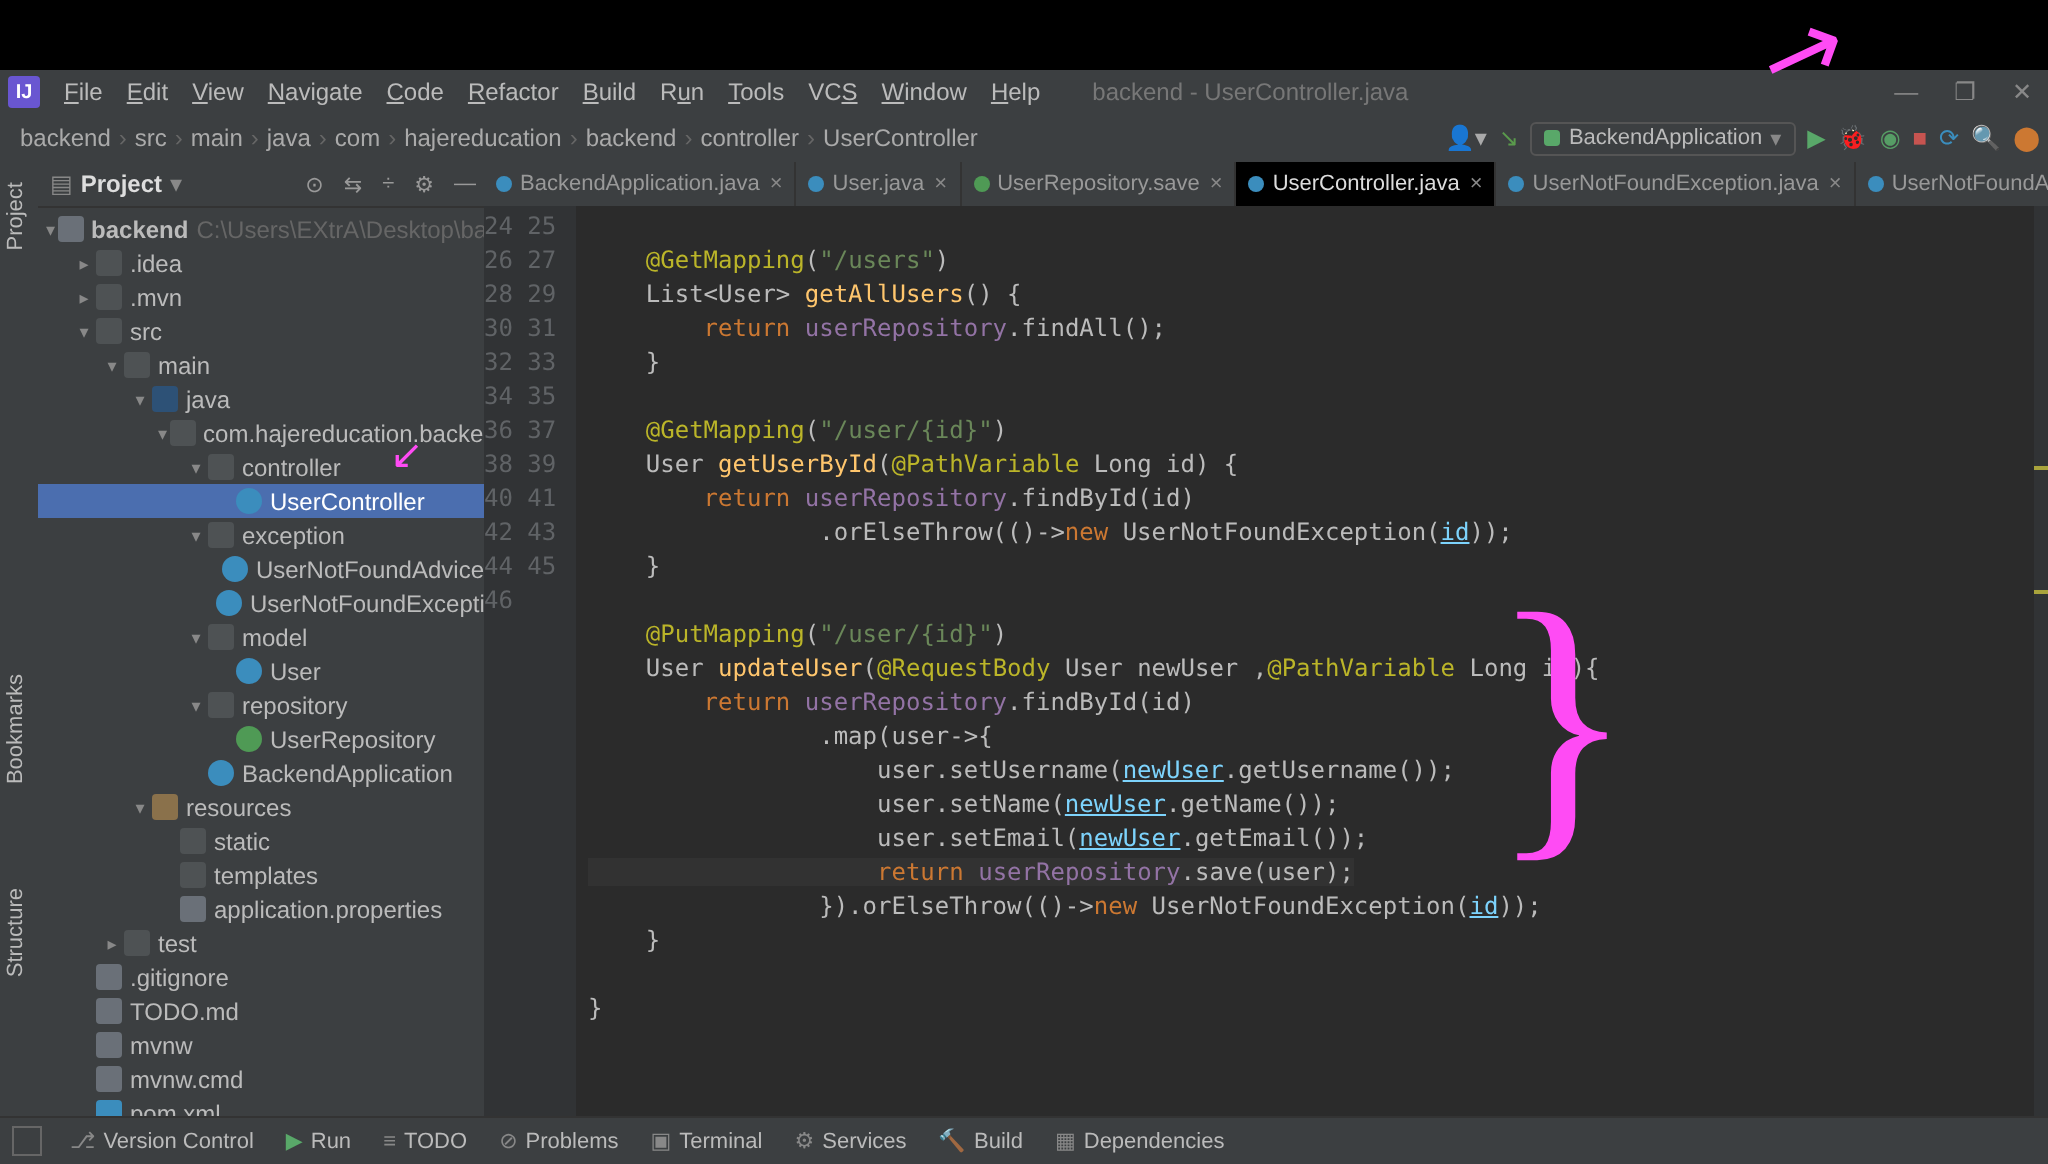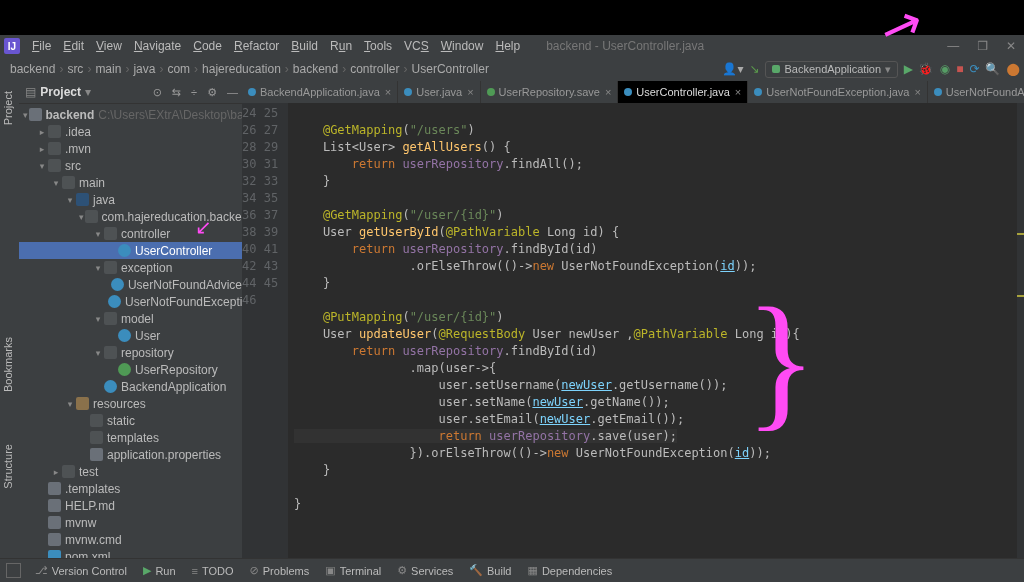--- a/index.html
+++ b/index.html
@@ -288,26 +288,26 @@
       <span class="node-label">application.properties</span>
       </div>
     <div class="row" style="padding-left:32px">
       <span class="arrow closed"></span>
         <span class="ico ico-dir"></span>
       <span class="node-label">test</span>
       </div>
     <div class="row" style="padding-left:18px">
       <span class="arrow none"></span>
         <span class="ico ico-file"></span>
-      <span class="node-label">.templates</span>
+      <span class="node-label">.gitignore</span>
       </div>
     <div class="row" style="padding-left:18px">
       <span class="arrow none"></span>
         <span class="ico ico-file"></span>
-      <span class="node-label">HELP.md</span>
+      <span class="node-label">TODO.md</span>
       </div>
     <div class="row" style="padding-left:18px">
       <span class="arrow none"></span>
         <span class="ico ico-file"></span>
       <span class="node-label">mvnw</span>
       </div>
     <div class="row" style="padding-left:18px">
       <span class="arrow none"></span>
         <span class="ico ico-file"></span>
       <span class="node-label">mvnw.cmd</span>

